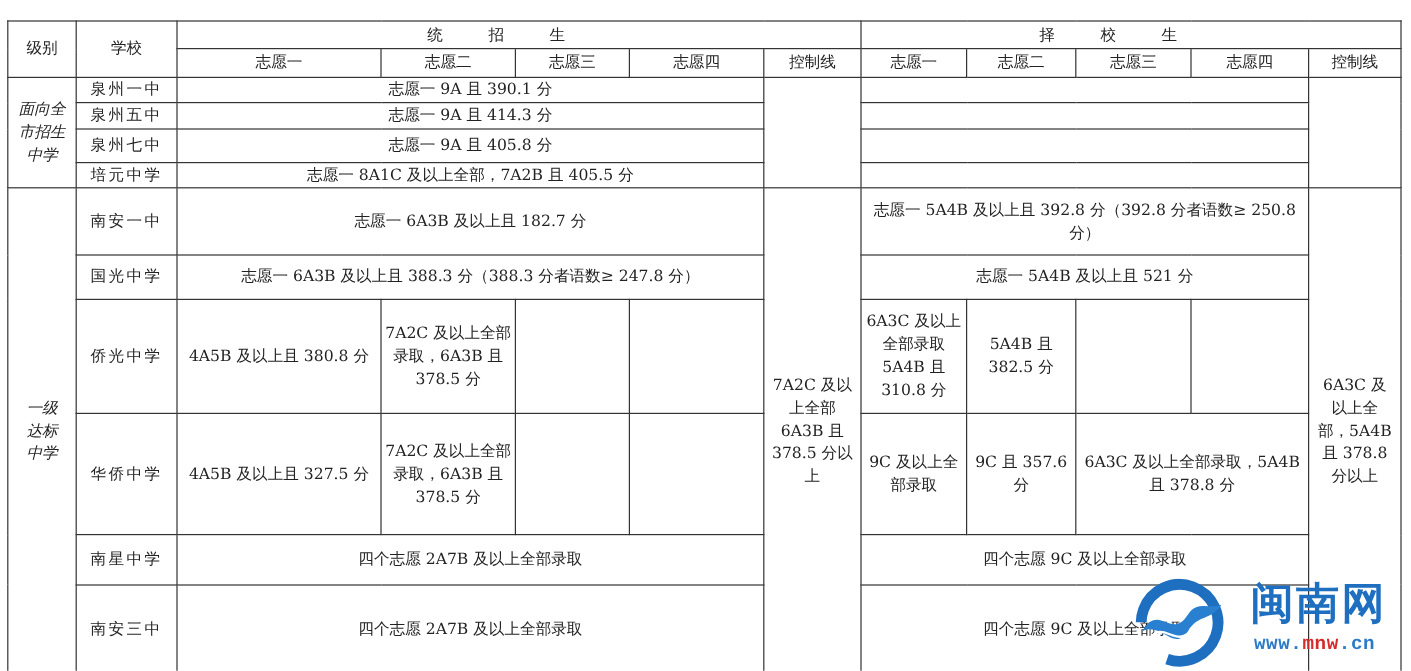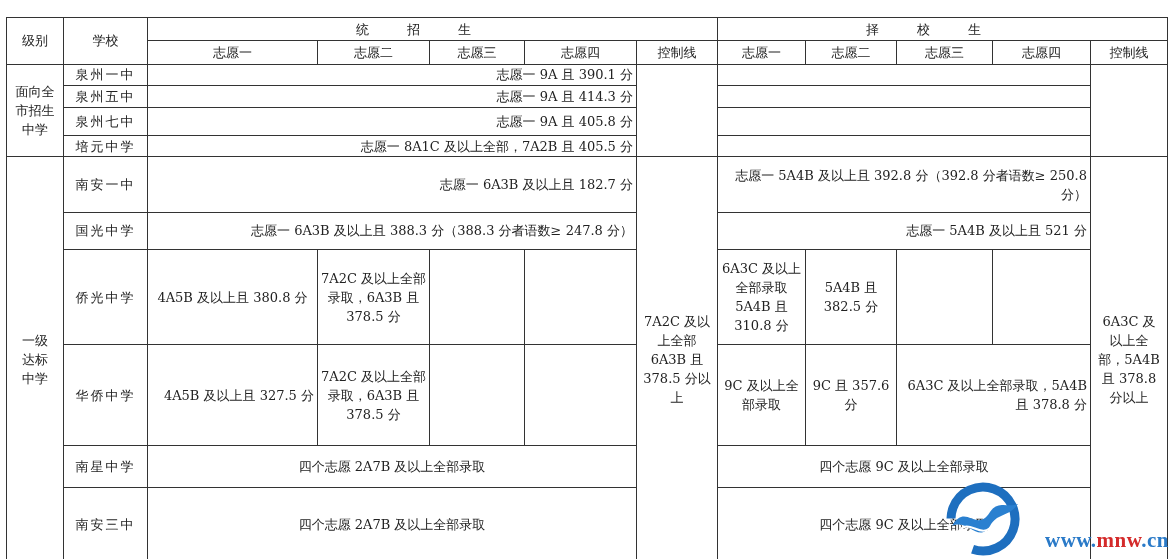--- a/index.html
+++ b/index.html
@@ -3,31 +3,31 @@
 <meta charset="utf-8">
 <style>
   html, body { margin: 0; padding: 0; background: #ffffff; }
   body { width: 1176px; height: 559px; position: relative; overflow: hidden;
          font-family: "DejaVu Serif", "Liberation Serif", serif; color: #222; }
   #grid { position: absolute; left: 6px; top: 17px; width: 1161px; height: 546px;
           border-collapse: collapse; table-layout: fixed; }
   #grid td { border: 1.5px solid #333; padding: 0 3px; font-size: 13px; line-height: 19px;
              vertical-align: middle; overflow: hidden; }
   .c { text-align: center; }
-  .l { text-align: right; }
+  .l { text-align: center; }
   .hdr-group { letter-spacing: 38px; font-size: 14px; margin-top: 24px; }
   .hdr { font-size: 13.5px; }
-  .cat { line-height: 24px; font-size: 13.5px; }
+  .cat { line-height: 24px; font-size: 13.5px; font-style: italic; }
   .school { font-size: 13.5px; letter-spacing: 2px; }
   .wm { position: absolute; left: 942px; top: 478px; width: 232px; height: 80px; }
   .wm-circle { position: absolute; left: 4px; top: 4px; width: 74px; height: 74px; }
   .wm-text { position: absolute; left: 100px; top: 6px; font-family: "DejaVu Sans", sans-serif;
              font-weight: bold; font-size: 36px; color: #1e6fbf; letter-spacing: 2px; line-height: 40px; }
-  .wm-url { position: absolute; left: 103px; top: 50px; font-family: Liberation Serif, serif;
-            font-weight: bold; font-size: 21px; color: #2a7ac8; letter-spacing: 0.5px; }
+  .wm-url { position: absolute; left: 103px; top: 50px; font-family: Liberation Mono, monospace;
+            font-weight: bold; font-size: 16px; color: #2a7ac8; letter-spacing: 0.5px; }
   .wm-url .mid { color: #d42a2a; }
 </style>
 </head>
 <body>
 
 <table id="grid">
   <colgroup>
     <col style="width:57px">
       <col style="width:84px">
     <col style="width:170px">
@@ -131,14 +131,15 @@
   </tr>
 </tbody>
   </table>
 
 <div class="wm">
   <svg class="wm-circle" viewBox="0 0 74 74">
     <circle cx="37" cy="37" r="32" fill="none" stroke="#1e6fbf" stroke-width="9" stroke-dasharray="150 40" transform="rotate(200 37 37)"></circle>
     <path d="M6 44 C20 20, 30 52, 44 30 C52 18, 62 26, 72 22 C62 36, 52 30, 44 44 C32 62, 22 36, 6 44 Z" fill="#2a80d0"></path>
     <path d="M12 50 C24 34, 34 60, 48 42" fill="none" stroke="#ffffff" stroke-width="2"></path>
   </svg>
+  <div class="wm-text">闽南网</div>
   <div class="wm-url"><span>www.</span><span class="mid">mnw</span><span>.cn</span></div>
 </div>
 
 </body></html>

